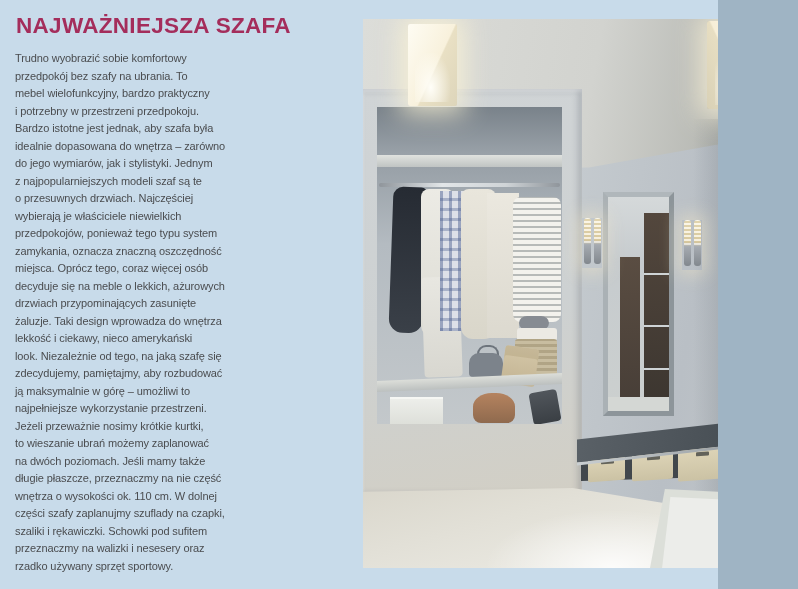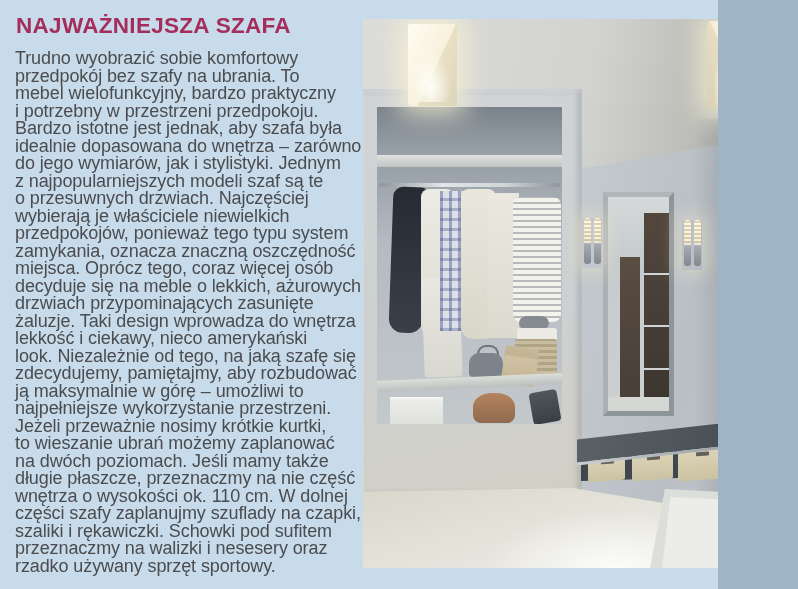--- a/index.html
+++ b/index.html
@@ -8,21 +8,21 @@
     background:#c8dbea;
     font-family:"Liberation Sans","DejaVu Sans",sans-serif;
   }
   .article-title{
     position:absolute;left:16px;top:13px;margin:0;
     font-size:22.5px;font-weight:700;letter-spacing:.3px;
     color:#a42d5b;
   }
   .article-body{
     position:absolute;left:15px;top:50px;width:346px;margin:0;
-    font-size:18px;line-height:17.5px;letter-spacing:-.1px;
+    font-size:11px;line-height:17.5px;letter-spacing:-.1px;
     color:#4a4c4f;white-space:pre;
   }
   
   .photo{
     position:absolute;left:363px;top:19px;width:411px;height:549px;overflow:hidden;
     background:linear-gradient(100deg,#ccd1d4 0%,#c5cbcf 45%,#b9bfc5 75%,#c3c7c9 100%);
   }
   .photo div{position:absolute;}
   .ceiling{
     left:0;top:0;width:411px;height:150px;

